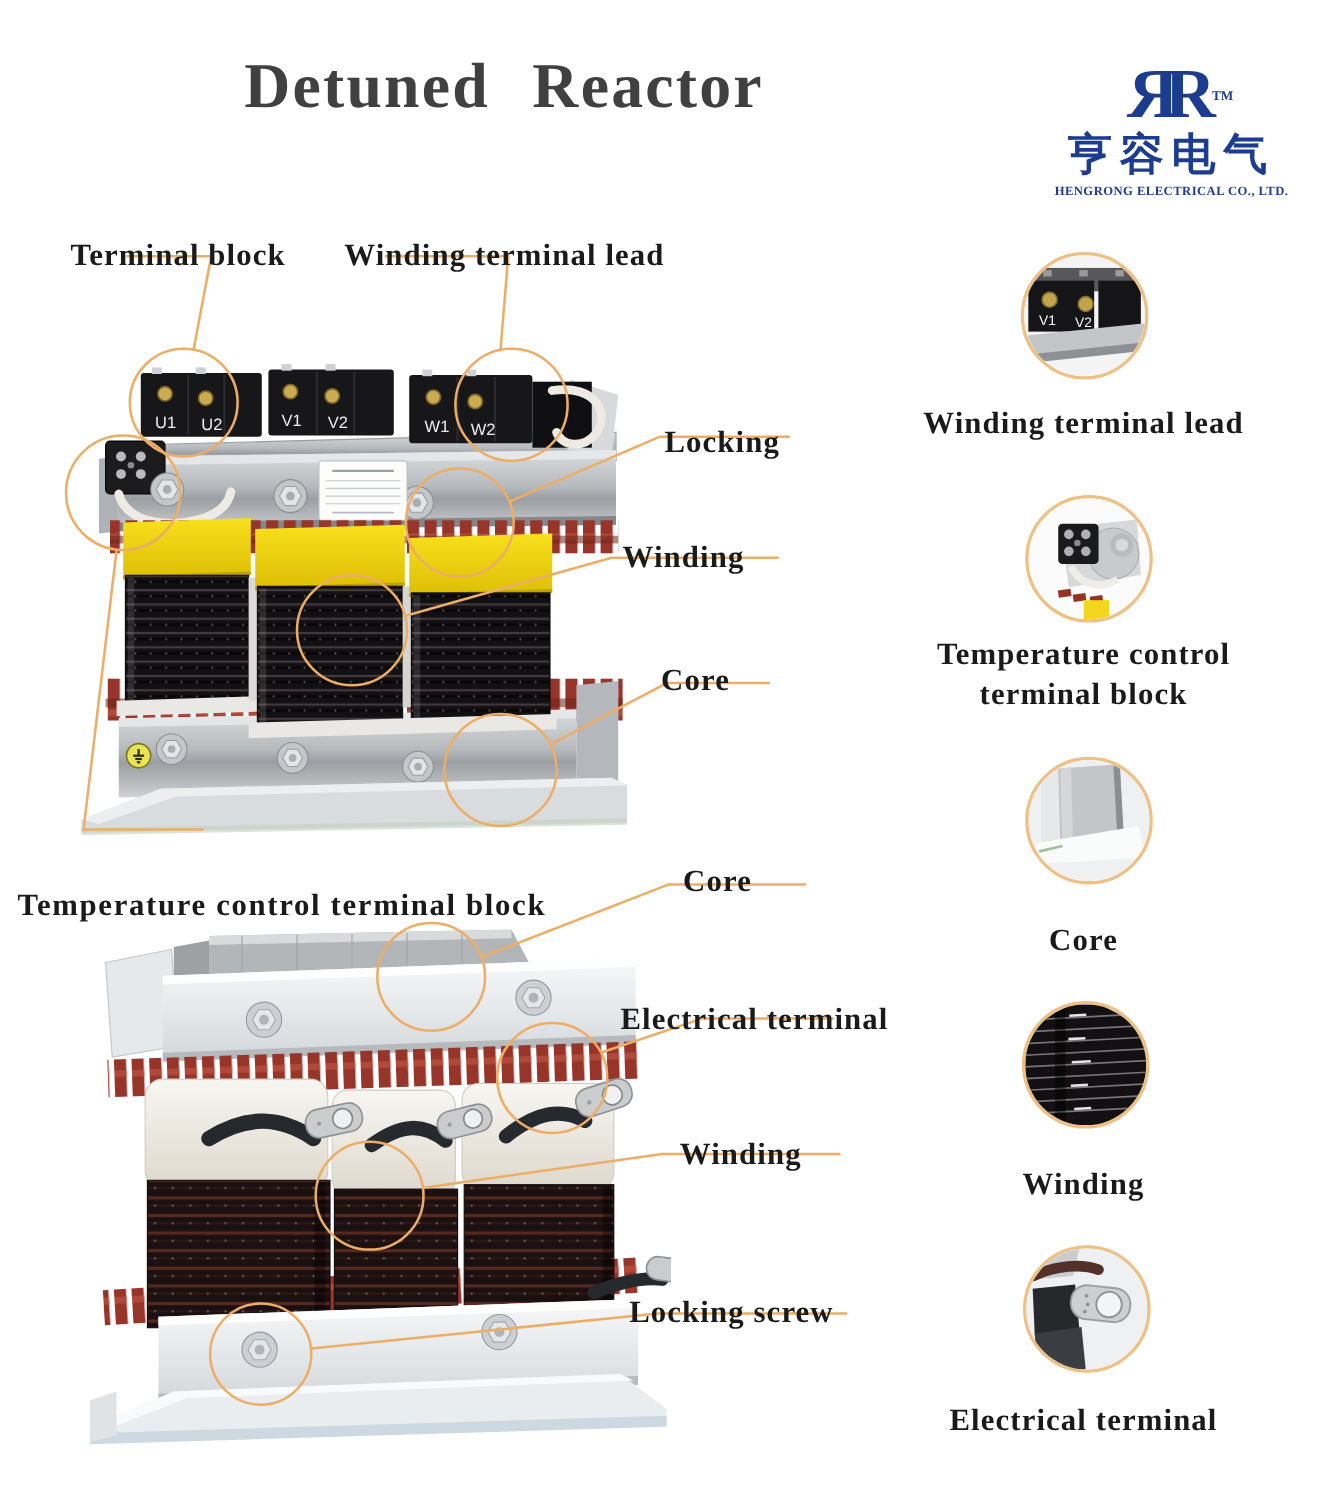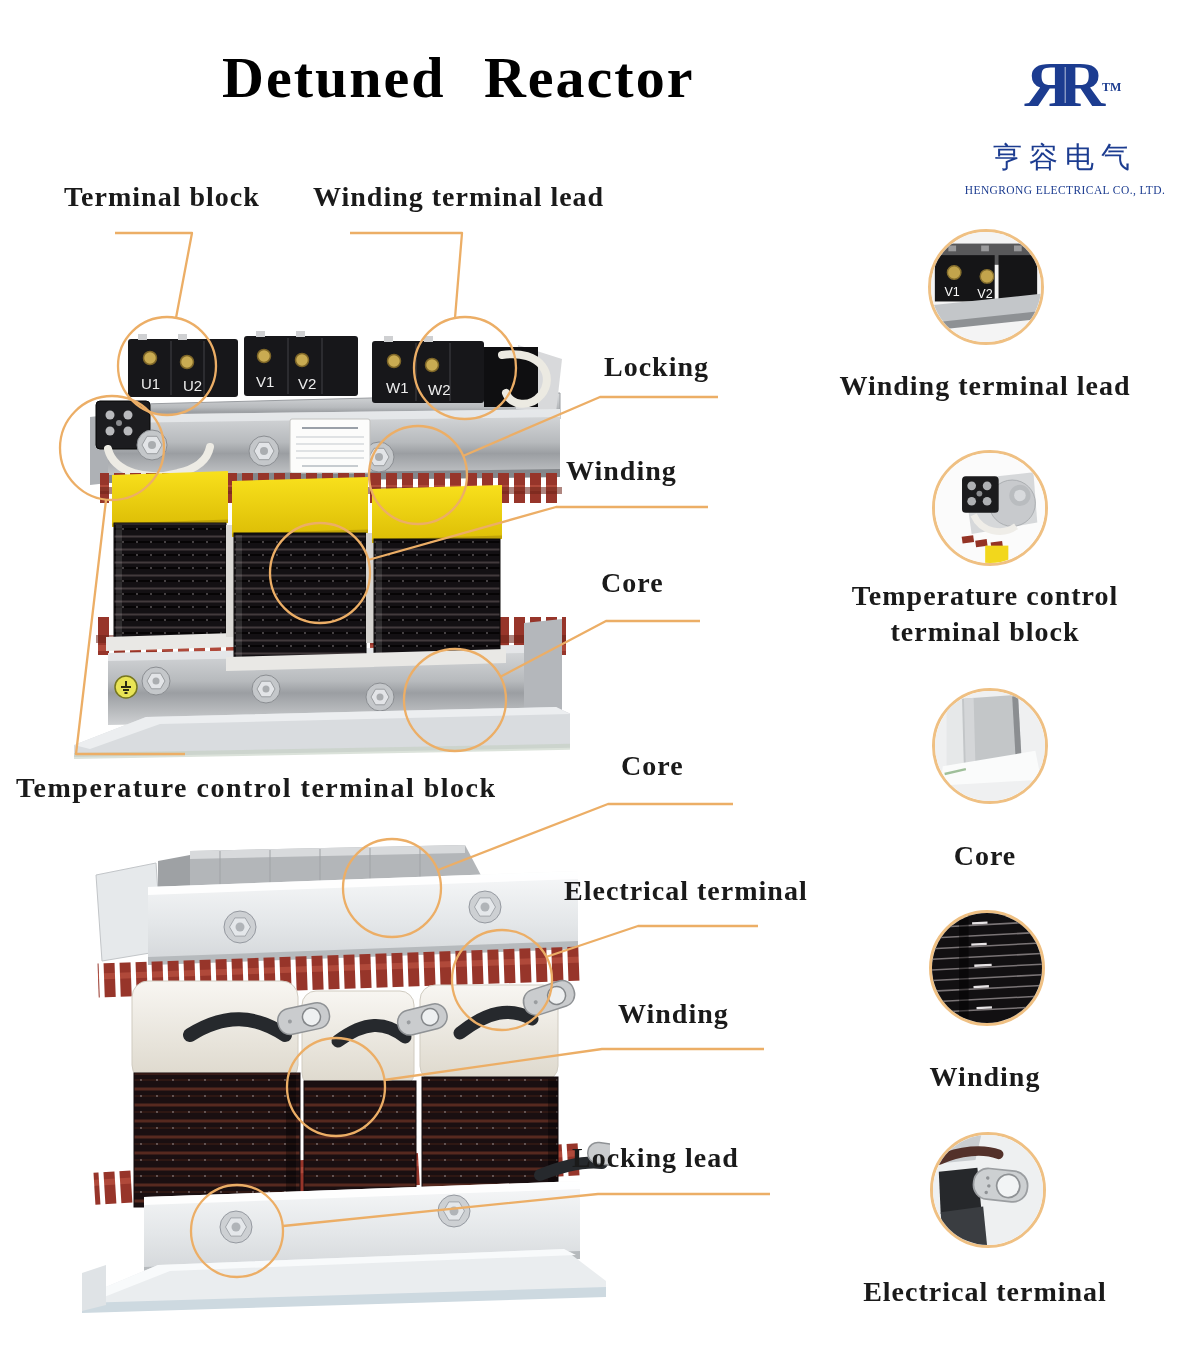--- a/index.html
+++ b/index.html
@@ -1,31 +1,31 @@
 <!DOCTYPE html>
 <html><head>
 <meta charset="utf-8">
 <style>
   html,body{margin:0;padding:0;background:#ffffff;}
   .page{position:relative;width:1200px;height:1350px;background:#ffffff;overflow:hidden;
         font-family:"Liberation Serif",serif;}
-  .title{position:absolute;left:222px;top:44px;font-size:58px;font-weight:bold;color:#000000;
+  .title{position:absolute;left:222px;top:44px;font-size:58px;font-weight:bold;color:#404040;
          letter-spacing:2px;word-spacing:22px;white-space:nowrap;}
   
   .logo{position:absolute;left:948px;top:54px;width:234px;text-align:center;color:#1c3c90;}
   .logo .mono{font-size:64px;font-weight:bold;line-height:62px;position:relative;display:inline-block;}
   .logo .mono .rl{display:inline-block;transform:scaleX(-1);letter-spacing:0;}
   .logo .mono .rr{display:inline-block;margin-left:-12px;}
   .logo .tm{position:absolute;top:2px;right:-16px;font-size:12px;font-weight:bold;}
-  .logo .cn{font-size:29px;font-weight:normal;letter-spacing:7px;line-height:46px;margin-top:18px;
+  .logo .cn{font-size:40px;font-weight:bold;letter-spacing:7px;line-height:46px;margin-top:2px;
             font-family:"Liberation Serif",serif;}
-  .logo .co{font-size:11.5px;font-weight:normal;letter-spacing:0.4px;margin-top:4px;}
+  .logo .co{font-size:11.5px;font-weight:bold;letter-spacing:0.4px;margin-top:4px;}
   
   .lbl{position:absolute;font-weight:bold;font-size:28px;color:#1a1a1a;letter-spacing:1px;
-       white-space:nowrap;z-index:5;}
+       white-space:nowrap;z-index:5;margin-top:36px;}
   .lbl.small-ls{letter-spacing:1.5px;}
   .side-lbl{position:absolute;width:360px;text-align:center;font-weight:bold;font-size:28px;
             color:#1a1a1a;letter-spacing:1px;line-height:36px;z-index:5;}
   
   .art{position:absolute;z-index:1;}
   .callouts{position:absolute;left:0;top:0;z-index:4;pointer-events:none;}
   
   .circle-img{position:absolute;width:110px;height:110px;border-radius:50%;
               border:3px solid #efc083;overflow:hidden;background:#fdfdfd;z-index:3;}
   .circle-img svg{display:block;}
@@ -364,21 +364,21 @@
 
   <div class="lbl" style="left:64px;top:181px;">Terminal block</div>
   <div class="lbl" style="left:313px;top:181px;">Winding terminal lead</div>
   <div class="lbl" style="left:604px;top:351px;">Locking</div>
   <div class="lbl" style="left:566px;top:455px;">Winding</div>
   <div class="lbl" style="left:601px;top:567px;">Core</div>
   <div class="lbl small-ls" style="left:16px;top:772px;">Temperature control terminal block</div>
   <div class="lbl" style="left:621px;top:750px;">Core</div>
   <div class="lbl" style="left:564px;top:875px;">Electrical terminal</div>
   <div class="lbl" style="left:618px;top:998px;">Winding</div>
-  <div class="lbl" style="left:572px;top:1142px;">Locking lead</div>
+  <div class="lbl" style="left:572px;top:1142px;">Locking screw</div>
 
   <div class="circle-img" style="left:928px;top:229px;">
     <svg width="110" height="110" viewBox="0 0 114 114">
       <rect x="0" y="0" width="114" height="114" fill="#f4f4f4"></rect>
       <rect x="0" y="12" width="114" height="22" fill="#58585a"></rect>
       <rect x="18" y="14" width="8" height="6" fill="#9a9a9c"></rect>
         <rect x="52" y="14" width="8" height="6" fill="#9a9a9c"></rect>
         <rect x="86" y="14" width="8" height="6" fill="#9a9a9c"></rect>
       <rect x="4" y="24" width="62" height="48" fill="#151517"></rect>
       <rect x="70" y="24" width="40" height="48" fill="#151517"></rect>

